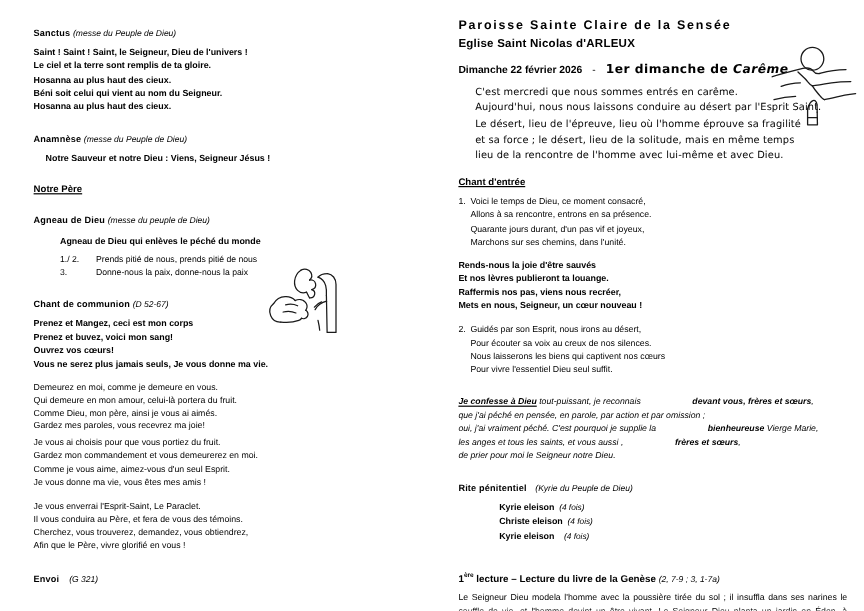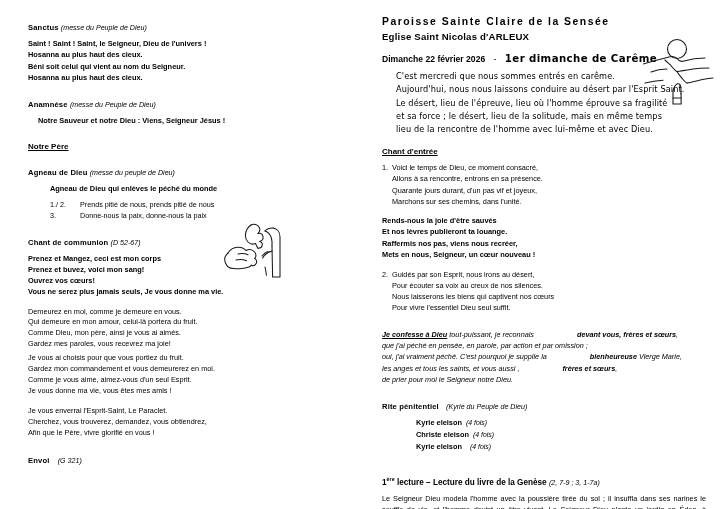--- a/index.html
+++ b/index.html
@@ -120,21 +120,21 @@
     font-size: 8.6px;
     font-weight: bold;
     margin: 0 0 6px 0;
     white-space: nowrap;
   }
   .dateline .dash { margin: 0 6px; font-weight: normal; }
   .dateline .season {
     font-size: 10.2px;
     letter-spacing: 0.4px;
   }
-  .dateline .season .it { }
+  .dateline .season .it { font-style: italic; }
   .intro {
     font-size: 8.2px;
     line-height: 1.62;
     margin: 0 0 11px 14px;
     letter-spacing: 0.1px;
   }
   .intro div { white-space: nowrap; }
 
   
   .hand { font-family: "DejaVu Sans", sans-serif; }
@@ -151,20 +151,21 @@
 
   <div class="col col-left">
 
     <div class="sect">
       <div class="hd">
         <span>Sanctus</span>
         <span class="ref">(messe du Peuple de Dieu)</span>
       </div>
       <div class="lines bold">
         <div>Saint !  Saint !  Saint,  le Seigneur, Dieu de l'univers !</div>
+        <div>Le ciel et la terre sont remplis de ta gloire.</div>
         <div>Hosanna au plus haut des cieux.</div>
         <div>Béni soit celui qui vient au nom du Seigneur.</div>
         <div>Hosanna au plus haut des cieux.</div>
       </div>
     </div>
 
     <div class="gap"></div>
 
     <div class="sect">
       <div class="hd">
@@ -220,20 +221,21 @@
         <div>Gardez mes paroles, vous recevrez ma joie!</div>
       </div>
       <div class="lines plain" style="margin-bottom:9px;">
         <div>Je vous ai choisis pour que vous portiez du fruit.</div>
         <div>Gardez mon commandement et vous demeurerez en moi.</div>
         <div>Comme je vous aime, aimez-vous d'un seul Esprit.</div>
         <div>Je vous donne ma vie, vous êtes mes amis !</div>
       </div>
       <div class="lines plain">
         <div>Je vous enverrai l'Esprit-Saint, Le Paraclet.</div>
+        <div>Il vous conduira au Père, et  fera de vous des témoins.</div>
         <div>Cherchez, vous trouverez, demandez, vous obtiendrez,</div>
         <div>Afin que le Père, vivre glorifié en vous !</div>
       </div>
     </div>
 
     <div class="gap"></div>
 
     <div class="sect">
       <div class="hd">
         <span>Envoi</span>

